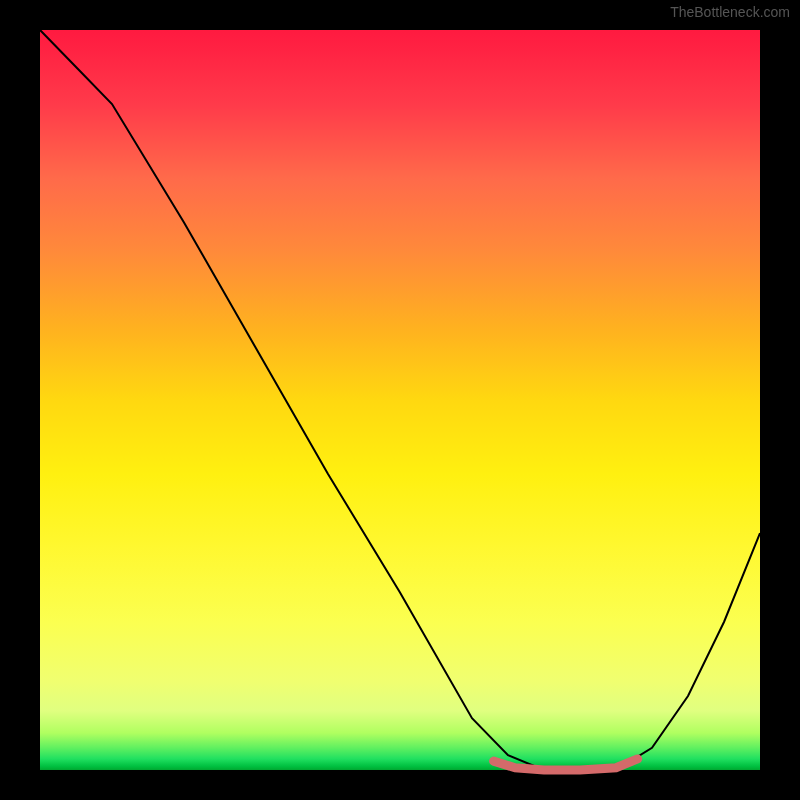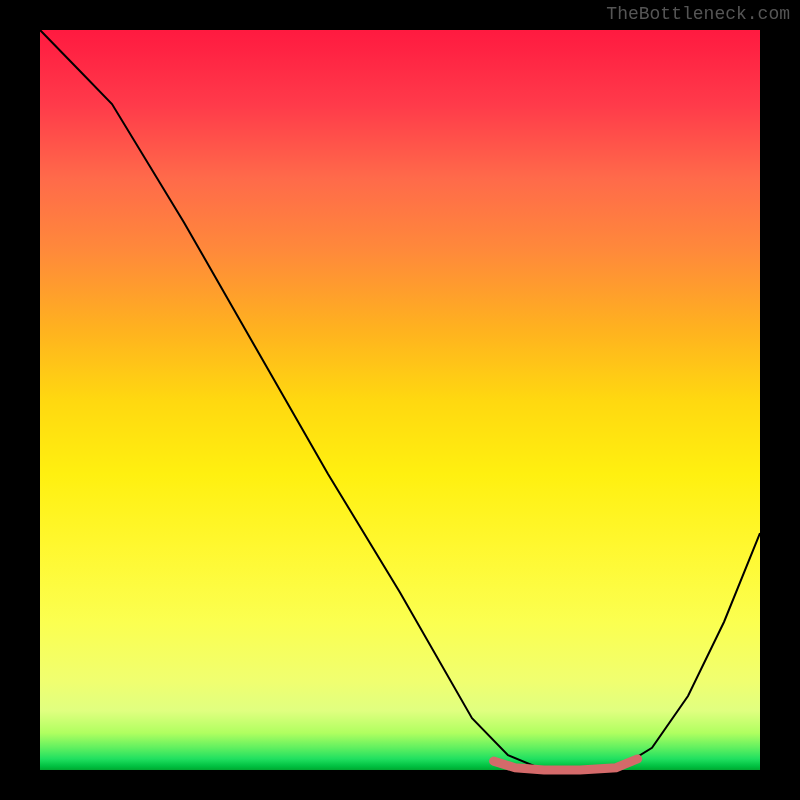--- a/index.html
+++ b/index.html
@@ -9,24 +9,23 @@
     background: #000;
     position: relative;
     font-family: Arial, sans-serif;
     overflow: hidden;
   }
   .watermark {
     position: absolute;
     top: 4px;
     right: 10px;
     color: #555;
-    font-size: 18px;
+    font-size: 14px;
     font-weight: 500;
     z-index: 10;
-    font-family: Liberation Mono, monospace;
   }
   .plot-area {
     position: absolute;
     left: 40px;
     top: 30px;
     width: 720px;
     height: 740px;
     background: linear-gradient(to bottom,
       #ff1a40 0%,
       #ff3a4a 10%,

